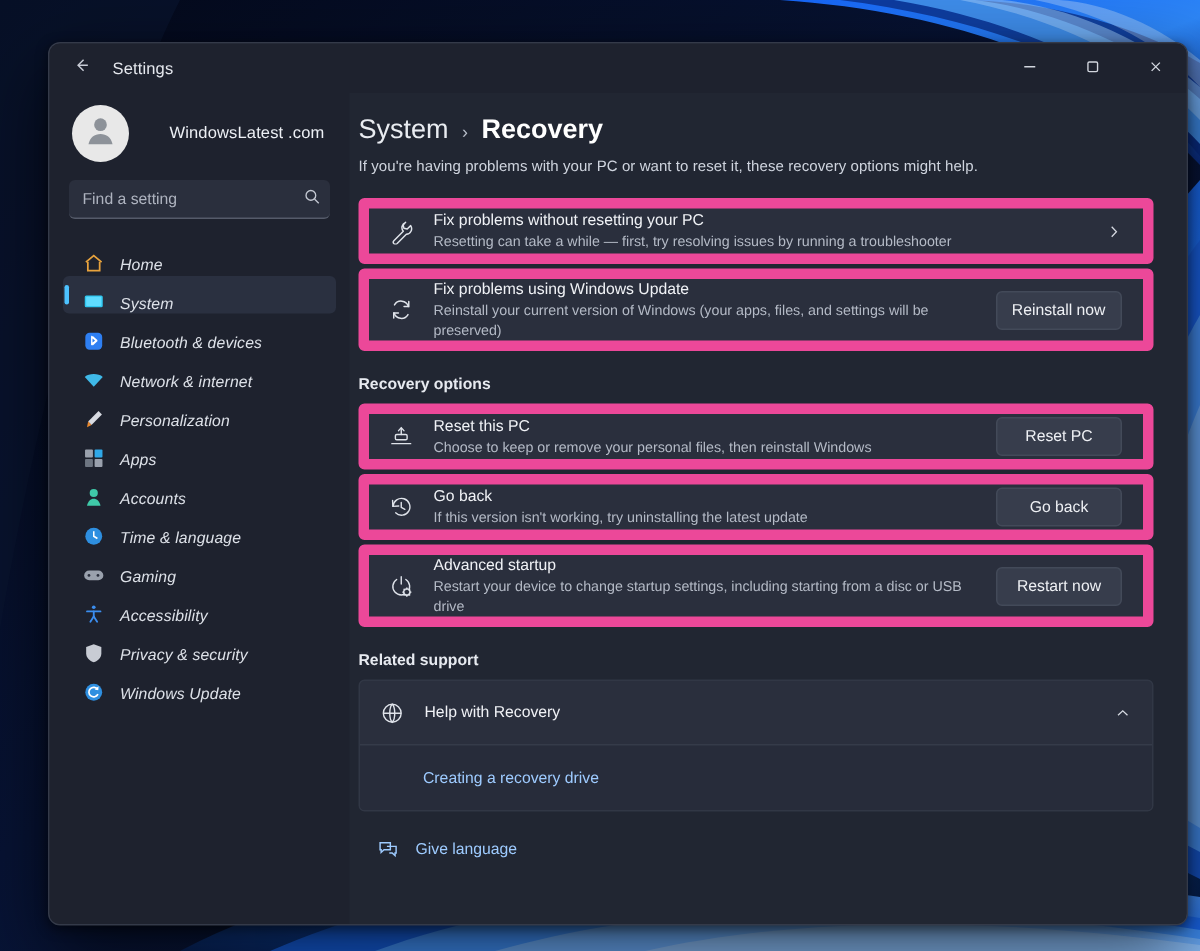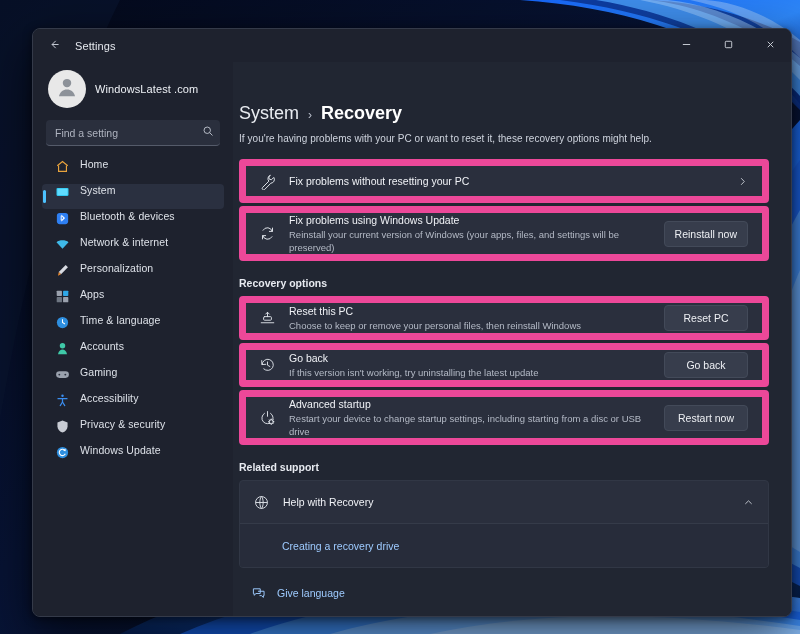--- a/index.html
+++ b/index.html
@@ -86,21 +86,21 @@
     width: 200px;
     flex: 0 0 200px;
     background: #1e222e;
     padding: 0 9px;
     display: flex;
     flex-direction: column;
   }
   .profile {
     display: flex;
     align-items: center;
-    gap: 9px;
+    gap: 27px;
     padding: 8px 6px 12px 6px;
   }
   .avatar {
     width: 38px; height: 38px;
     border-radius: 50%;
     background: #e8e8e8;
     display: flex; align-items: center; justify-content: center;
     flex: 0 0 38px;
   }
   .profile-name {
@@ -129,28 +129,29 @@
   .search-icon-btn {
     position: absolute;
     right: 6px; top: 5px;
     color: #c3c8d2;
     display: flex;
   }
   .nav { display: flex; flex-direction: column; gap: 1px; }
   .nav-item {
     height: 25px;
     display: flex;
-    align-items: flex-start;
+    align-items: flex-end;
     gap: 10px;
     padding: 0 8px 0 12px;
     border-radius: 4px;
     position: relative;
     color: #dde1e8;
     font-size: 10.5px;
     letter-spacing: .1px;
+    font-style: italic;
   }
   .nav-item.selected { background: #2a3040; }
   .nav-item.selected::before {
     content: "";
     position: absolute;
     left: 1px; top: 6px;
     width: 3px; height: 13px;
     border-radius: 2px;
     background: #4cc2ff;
   }
@@ -180,21 +181,20 @@
   .crumb-sys {
     font-size: 18px;
     color: #e9ecf1;
     font-weight: normal;
   }
   .crumb-sep { font-size: 12px; color: #b9bfcb; }
   .crumb-cur {
     font-size: 18px;
     color: #ffffff;
     font-weight: bold;
-    margin-top: 27px;
   }
   .page-desc {
     font-size: 10px;
     color: #cfd4de;
     margin-bottom: 15px;
     letter-spacing: .05px;
   }
 
   .section-title {
     font-size: 10.5px;
@@ -478,36 +478,36 @@
                 <rect x="1.8" y="8.6" width="5.6" height="5.6" rx=".7" fill="#6e7682"></rect>
                 <rect x="8.6" y="8.6" width="5.6" height="5.6" rx=".7" fill="#9aa1ad"></rect>
                 <rect x="8.6" y="1.8" width="5.6" height="5.6" rx=".7" fill="#2fa8e8"></rect>
               </svg>
             </span>
             <span>Apps</span>
           </div>
 
           <div class="nav-item">
             <span class="nav-ico">
-              <svg width="15" height="15" viewBox="0 0 16 16">
-                <circle cx="8" cy="8" r="6" fill="#2e8fe0"></circle>
-                <path d="M8 4.4 V8 L10.6 9.6" fill="none" stroke="#fff" stroke-width="1.1"></path>
-              </svg>
-            </span>
-            <span>Time &amp; language</span>
-          </div>
-
-          <div class="nav-item">
-            <span class="nav-ico">
               <svg width="15" height="15" viewBox="0 0 16 16" fill="#3fc9a8">
                 <circle cx="8" cy="5" r="2.9"></circle>
                 <path d="M3.2 14 C3.9 10.6 5.8 9 8 9 C10.2 9 12.1 10.6 12.8 14 Z"></path>
               </svg>
             </span>
             <span>Accounts</span>
+          </div>
+
+          <div class="nav-item">
+            <span class="nav-ico">
+              <svg width="15" height="15" viewBox="0 0 16 16">
+                <circle cx="8" cy="8" r="6" fill="#2e8fe0"></circle>
+                <path d="M8 4.4 V8 L10.6 9.6" fill="none" stroke="#fff" stroke-width="1.1"></path>
+              </svg>
+            </span>
+            <span>Time &amp; language</span>
           </div>
 
           <div class="nav-item">
             <span class="nav-ico">
               <svg width="15" height="15" viewBox="0 0 16 16">
                 <rect x="1.2" y="4.6" width="13.6" height="7" rx="3.5" fill="#9aa1ad"></rect>
                 <circle cx="4.6" cy="8.1" r="1" fill="#2a2f3d"></circle>
                 <circle cx="11" cy="8.1" r="1" fill="#2a2f3d"></circle>
               </svg>
             </span>
@@ -563,20 +563,21 @@
         <div class="card-group">
 
           <div class="card clickable">
             <span class="card-ico">
               <svg width="17" height="17" viewBox="0 0 20 20" fill="none" stroke="currentColor" stroke-width="1.15" stroke-linejoin="round">
                 <path d="M13.4 2.6 A4.4 4.4 0 0 0 11.6 9.6 L4.2 17 A1.7 1.7 0 0 0 6.6 19.4 L14 12 A4.4 4.4 0 0 0 17.4 5.2 L14.7 7.9 L12.1 7.3 L11.5 4.7 Z"></path>
               </svg>
             </span>
             <div class="card-text">
               <div class="card-title">Fix problems without resetting your PC</div>
+              <div class="card-sub">Resetting can take a while — first, try resolving issues by running a troubleshooter</div>
             </div>
             <span class="chev">
               <svg width="11" height="11" viewBox="0 0 16 16" fill="none" stroke="currentColor" stroke-width="1.25">
                   <path d="M6 3.2 L10.6 8 L6 12.8"></path>
                 </svg>
             </span>
           </div>
 
           <div class="card">
             <span class="card-ico">

